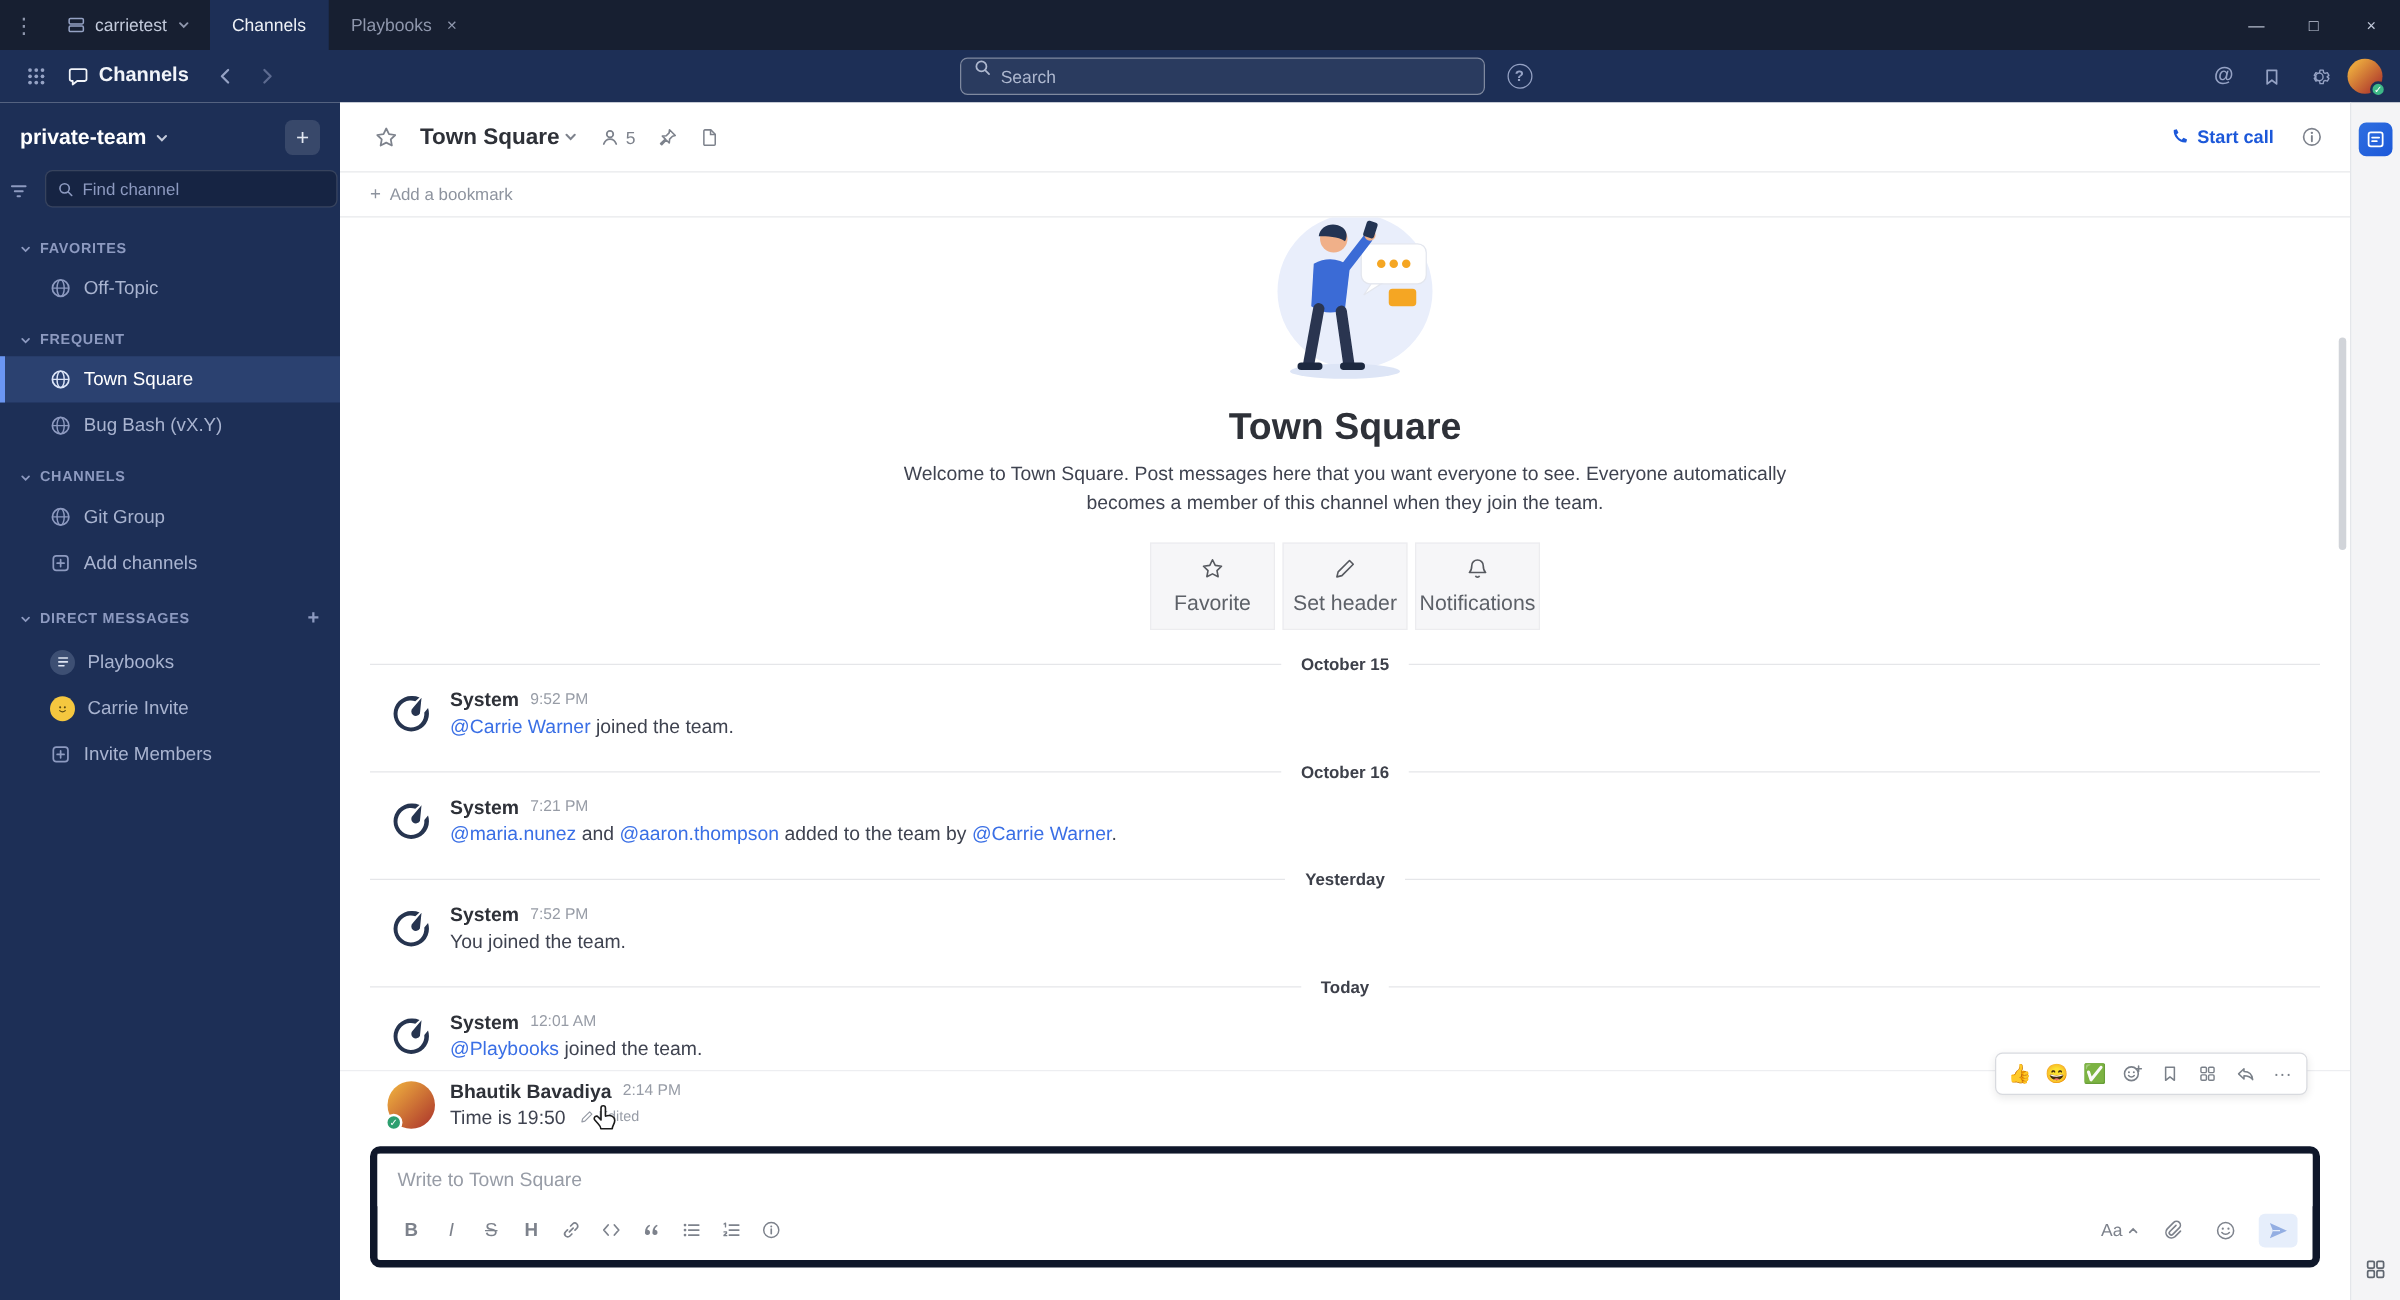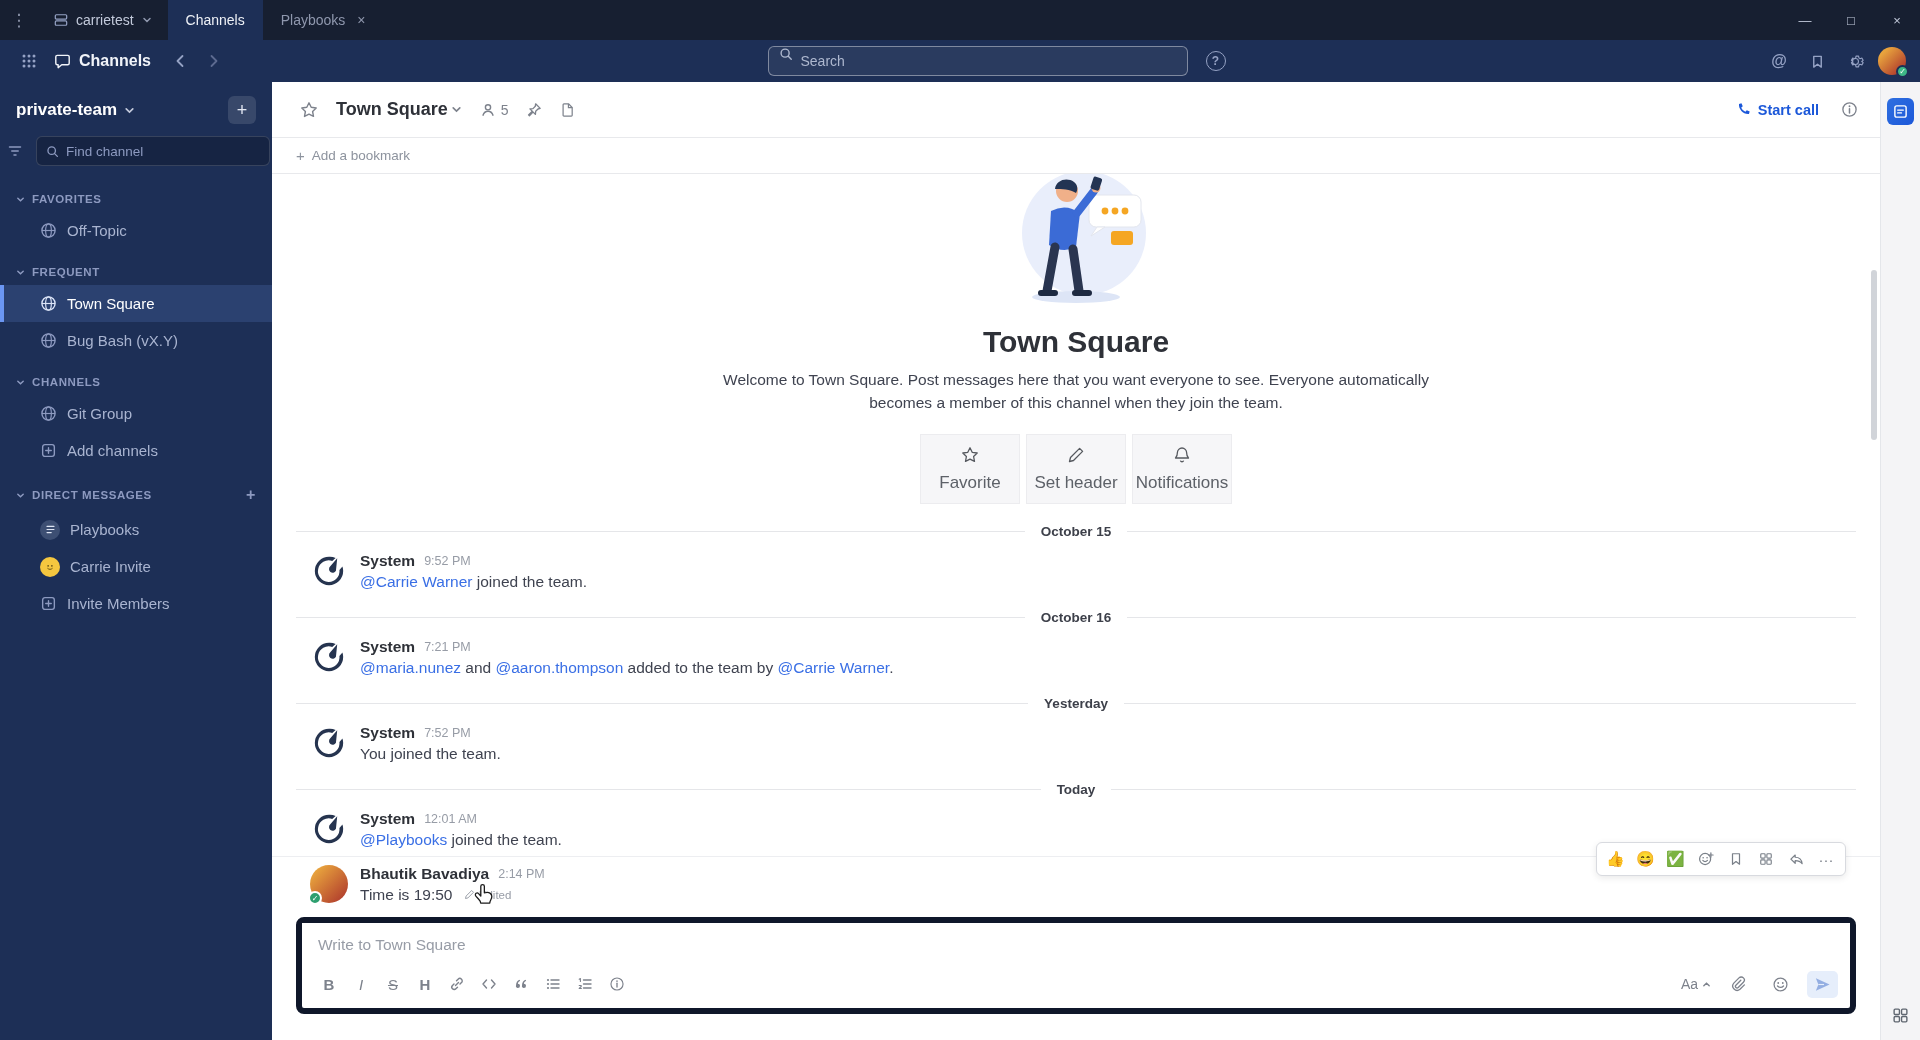--- a/index.html
+++ b/index.html
@@ -35,21 +35,21 @@
   .status-badge{position:absolute;right:-3px;bottom:-3px;width:13px;height:13px;border-radius:50%;background:#3db887;border:2px solid #1d2f56;display:flex;align-items:center;justify-content:center;color:#fff;font-size:8px}
 
   
   .app-body{display:flex;height:958px}
 
   
   .sidebar{width:272px;background:#1d2f56;color:#a9b4d0;display:flex;flex-direction:column;flex:none}
   .team-row{display:flex;align-items:center;padding:14px 16px 10px}
   .team-name{font-size:17px;font-weight:bold;color:#fff;display:flex;align-items:center;gap:7px;cursor:pointer}
   .team-add{margin-left:auto;width:28px;height:28px;border-radius:6px;background:rgba(255,255,255,.12);color:#e2e7f2;font-size:18px;display:flex;align-items:center;justify-content:center;cursor:pointer}
-  .find-row{display:flex;align-items:center;gap:8px;padding:2px 2px 10px}
+  .find-row{display:flex;align-items:flex-end;gap:8px;padding:2px 2px 10px}
   .filter-btn{width:26px;height:26px;display:flex;align-items:center;justify-content:center;color:#8d9ac0;cursor:pointer}
   .find-box{flex:1;height:30px;background:rgba(0,0,0,.22);border:1px solid rgba(255,255,255,.14);border-radius:6px;display:flex;align-items:center;gap:7px;padding:0 9px;color:#8d9ac0}
   .find-box input{flex:1;background:transparent;border:none;outline:none;color:#cfd6e6;font-size:13.5px;font-family:inherit;min-width:0}
   .find-box input::placeholder{color:#8d9ac0}
   .section{margin-top:10px}
   .section-head{display:flex;align-items:center;gap:7px;padding:7px 16px;font-size:11.5px;letter-spacing:.05em;color:#8d9ac0;font-weight:bold;cursor:pointer}
   .section-add{margin-left:auto;color:#8d9ac0;font-size:16px;cursor:pointer}
   .chan-item{display:flex;align-items:center;gap:10px;height:37px;padding:0 16px 0 40px;font-size:15px;color:#a9b4d0;position:relative;cursor:pointer}
   .chan-icon{width:17px;height:17px;color:#8d9ac0;flex:none}
   .chan-item.active{background:#2b4170;color:#fff}
@@ -84,21 +84,21 @@
 
   .date-divider{display:flex;align-items:center;padding:12px 24px 6px}
   .date-divider .line{flex:1;height:1px;background:#e5e6e9}
   .date-label{margin:0 16px;font-size:13.5px;font-weight:bold;color:#3d404a}
 
   .msg{display:flex;gap:12px;padding:7px 38px;position:relative}
   .avatar{width:38px;height:38px;border-radius:50%;flex:none;position:relative}
   .avatar.user{background:linear-gradient(135deg,#e8a33d 15%,#b5452e 85%)}
   .verified-badge{position:absolute;left:-2px;bottom:-2px;width:14px;height:14px;border-radius:50%;background:#2d9f6f;border:2px solid #fff;color:#fff;font-size:8px;display:flex;align-items:center;justify-content:center}
   .msg-body{min-width:0}
-  .msg-head{display:flex;align-items:center;gap:9px}
+  .msg-head{display:flex;align-items:flex-start;gap:9px}
   .author{font-size:15.5px;font-weight:bold;color:#2e3138;cursor:pointer}
   .time{font-size:12.5px;color:#979ca6}
   .msg-text{font-size:15.5px;color:#3f4350;margin-top:3px}
   .mention{color:#3a6fe5;text-decoration:none;cursor:pointer}
   .edited{display:inline-flex;align-items:center;gap:4px;margin-left:7px;font-size:11.5px;color:#979ca6}
   .msg.hovered{border-top:1px solid #edeef1;padding-top:8px}
 
   .hover-toolbar{position:absolute;right:34px;top:-15px;display:flex;align-items:center;gap:2px;background:#fff;border:1px solid #d8dadf;border-radius:6px;padding:3px 5px;box-shadow:0 2px 7px rgba(0,0,0,.09);z-index:5}
   .ht-btn{width:28px;height:26px;display:flex;align-items:center;justify-content:center;border-radius:4px;font-size:15px;color:#7a8089;cursor:pointer}
 

